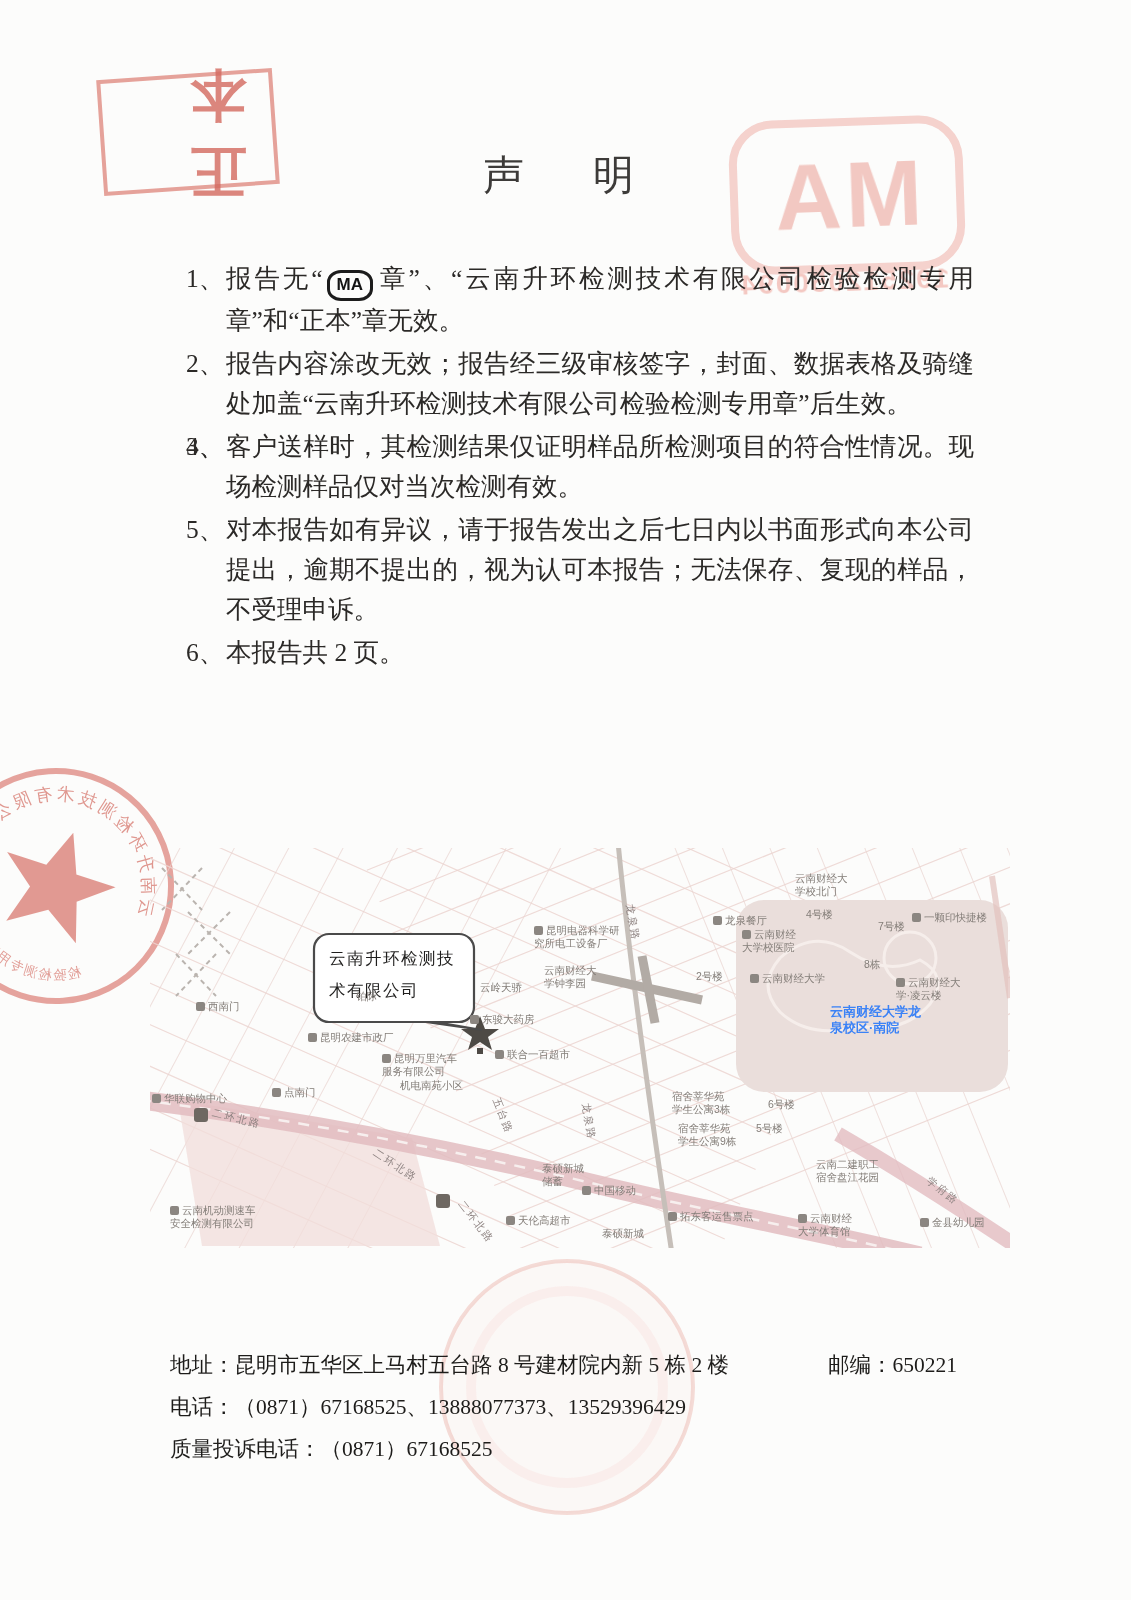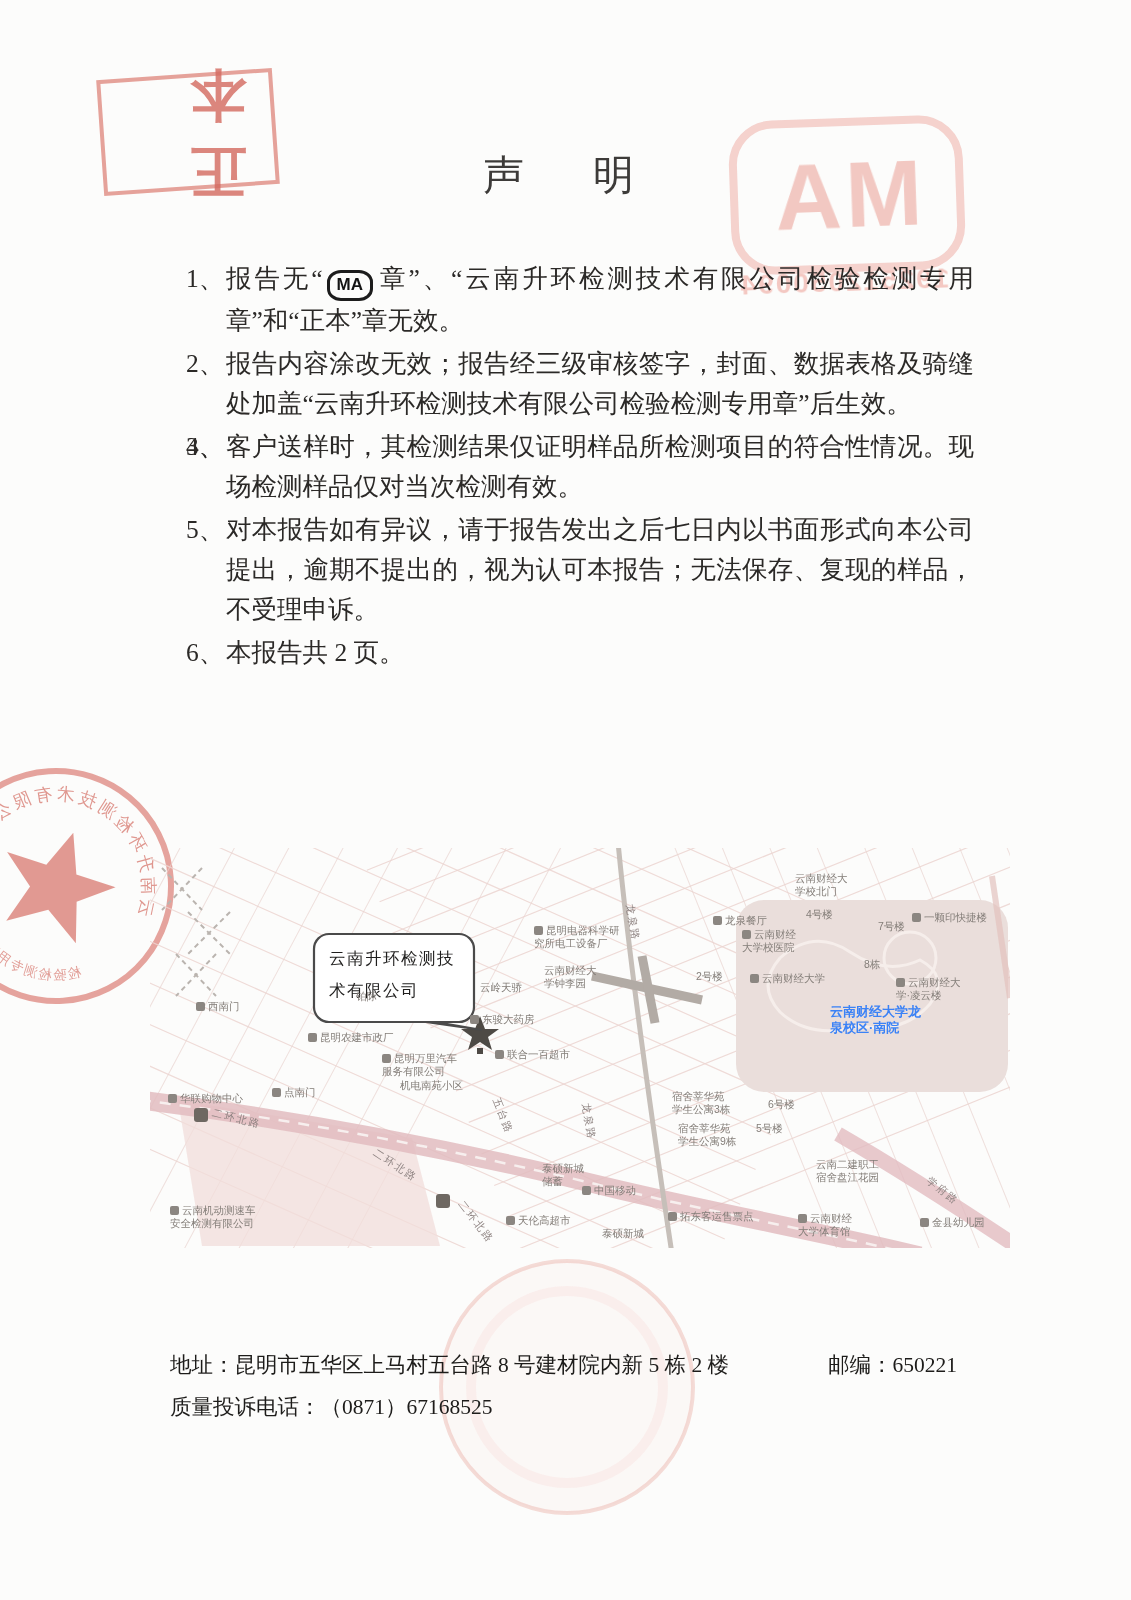--- a/index.html
+++ b/index.html
@@ -249,21 +249,21 @@
         </g>
 
         <polygon points="228,164 262,172 332,182" fill="#ffffff" stroke="#4a4a4a" stroke-width="2"></polygon>
         <rect x="164" y="86" width="160" height="88" rx="15" fill="#ffffff" stroke="#4a4a4a" stroke-width="2.2"></rect>
       </g>
     </svg>
     <div class="map-callout">云南升环检测技术有限公司</div>
     <div id="map-labels">
         <span class="map-label" style="left: 46px; top: 152px;"><i class="poi"></i>西南门</span>
         <span class="map-label" style="left: 206px; top: 142px; font-family: Liberation Serif, serif;">铂际</span>
-        <span class="map-label" style="left: 18px; top: 244px;"><i class="poi"></i>华联购物中心</span>
+        <span class="map-label" style="left: 2px; top: 244px;"><i class="poi"></i>华联购物中心</span>
         <span class="map-label" style="left: 122px; top: 238px;"><i class="poi"></i>点南门</span>
         <span class="map-label" style="left: 158px; top: 183px;"><i class="poi"></i>昆明农建市政厂</span>
         <span class="map-label" style="left: 232px; top: 204px;"><i class="poi"></i>昆明万里汽车
 服务有限公司</span>
         <span class="map-label" style="left: 250px; top: 231px;">机电南苑小区</span>
         <span class="map-label" style="left: 345px; top: 200px;"><i class="poi"></i>联合一百超市</span>
         <span class="map-label" style="left: 320px; top: 165px;"><i class="poi"></i>东骏大药房</span>
         <span class="map-label" style="left: 330px; top: 133px;">云岭天骄</span>
         <span class="map-label" style="left: 394px; top: 116px;">云南财经大
 学钟李园</span>
@@ -319,17 +319,20 @@
   </svg>
 
   <div class="footer">
     <div>
       <span>地址：</span><span>昆明市五华区上马村五台路 8 号建材院内新 5 栋 2 楼</span>
       <span class="postcode">
         <span>邮编：</span><span>650221</span>
       </span>
     </div>
     <div>
+      <span>电话：</span><span>（0871）67168525、13888077373、13529396429</span>
+    </div>
+    <div>
       <span>质量投诉电话：</span><span>（0871）67168525</span>
     </div>
   </div>
 
 </div>
 
 </body></html>

